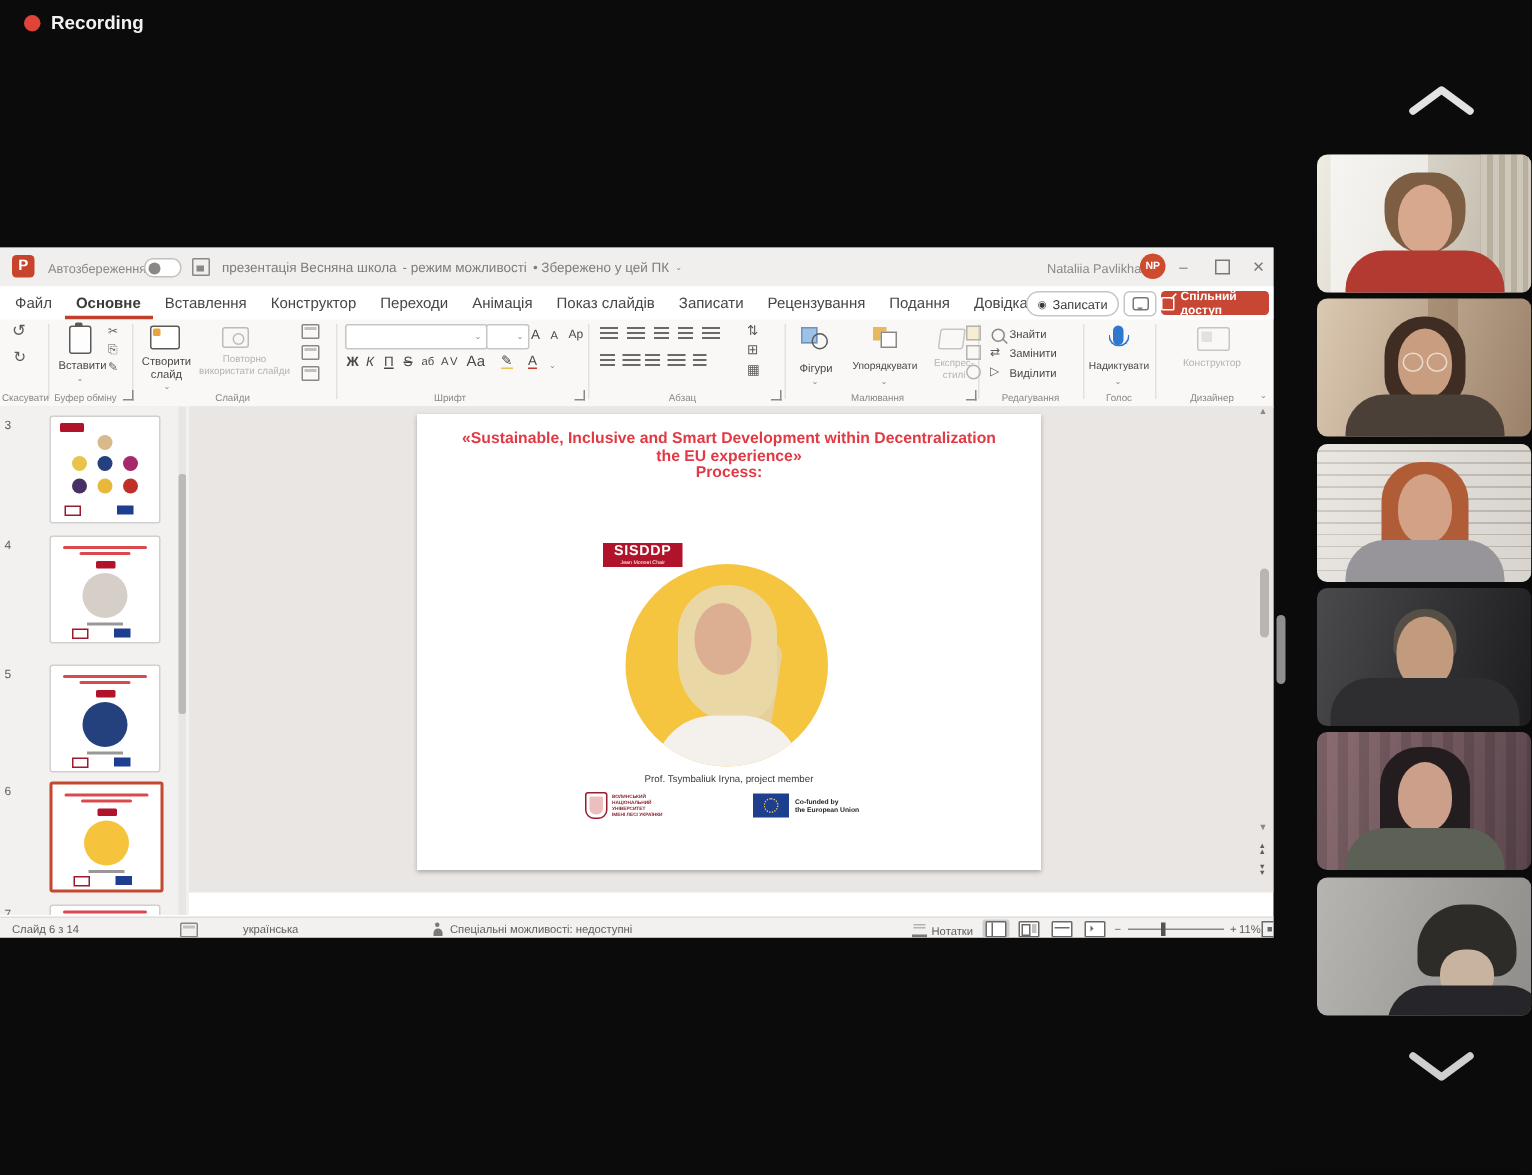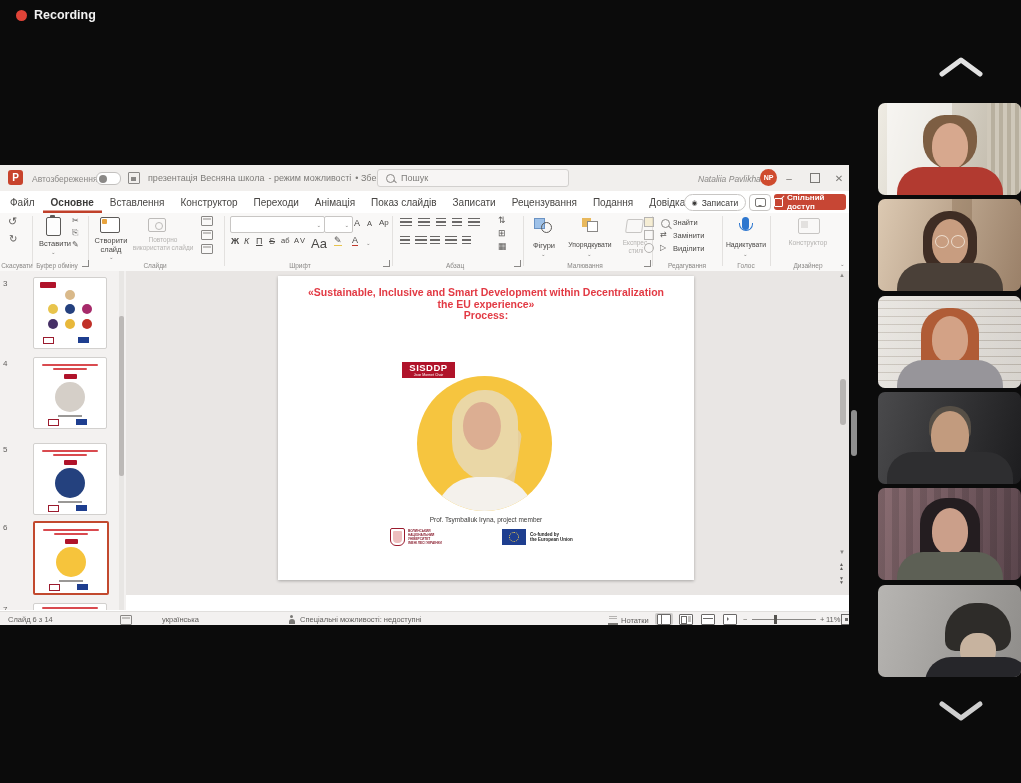--- a/index.html
+++ b/index.html
@@ -21,21 +21,21 @@
   .autosave{position:absolute;left:32px;top:9px;font-size:8.5px;color:#8a8886;}
   .toggle{position:absolute;left:96px;top:7px;width:23px;height:11px;border-radius:6px;background:#fff;border:1px solid #c3c1bf;}
   .toggle-knob{position:absolute;left:2px;top:1.5px;width:8px;height:8px;border-radius:50%;background:#8a8886;}
   .ic-save{position:absolute;left:128px;top:7px;width:10px;height:10px;border:1.2px solid #8a8886;border-radius:1px;}
   .ic-save::after{content:"";position:absolute;left:2px;top:4px;width:5px;height:4px;background:#8a8886;}
   .doc-title{position:absolute;left:148px;top:8px;font-size:9px;color:#7e7c79;white-space:nowrap;display:flex;gap:4px;align-items:center;}
   .searchbox{position:absolute;left:377px;top:4px;width:182px;height:16px;background:#f7f5f4;border:1px solid #d2d0ce;
              border-radius:3px;display:flex;align-items:center;gap:6px;padding-left:8px;font-size:9px;color:#7e7c79;}
   .ic-mag{width:7px;height:7px;border:1.2px solid #8a8886;border-radius:50%;position:relative;flex:0 0 auto;}
   .ic-mag::after{content:"";position:absolute;width:4px;height:1.2px;background:#8a8886;transform:rotate(45deg);right:-3px;bottom:-1px;}
-  .user-name{position:absolute;left:698px;top:9px;font-size:8.5px;color:#8a8886;font-style:italic;}
+  .user-name{position:absolute;left:698px;top:9px;font-size:8.5px;color:#8a8886;}
   .avatar{position:absolute;left:760px;top:4px;width:17px;height:17px;border-radius:50%;background:#cf4b2e;
           color:#fff;font-size:7px;font-weight:bold;display:flex;align-items:center;justify-content:center;}
   .winbtn{position:absolute;top:0;width:20px;height:26px;display:flex;align-items:center;justify-content:center;
           font-size:10px;color:#7a7875;}
   .ic-restore{width:8px;height:8px;border:1px solid #7a7875;position:relative;background:#f1efed;}
   .ic-restore::before{content:"";position:absolute;left:2px;top:-3px;width:8px;height:8px;border:1px solid #7a7875;z-index:-1;}
   
   .tabrow{position:absolute;left:0;top:26px;width:100%;height:22px;background:#fff;display:flex;align-items:stretch;
           font-size:10px;color:#484644;padding-left:2px;}
   .tab{padding:0 8px;display:flex;align-items:center;white-space:nowrap;}
@@ -211,24 +211,20 @@
       <div class="toggle">
           <div class="toggle-knob"></div>
         </div>
       <div class="ic-save"></div>
       <div class="doc-title">
         <span>презентація Весняна школа</span>
         <span>- режим можливості</span>
         <span>• Збережено у цей ПК</span>
         <span class="caret">⌄</span>
       </div>
-      <div class="searchbox">
-        <span class="ic-mag"></span>
-        <span>Пошук</span>
-      </div>
       <span class="user-name">Nataliia Pavlikha</span>
       <div class="avatar">NP</div>
       <div class="winbtn" style="left:779px;">–</div>
       <div class="winbtn" style="left:805px;">
           <span class="ic-restore"></span>
         </div>
       <div class="winbtn" style="left:829px;">✕</div>
     </div>
 
     <div class="tabrow">
@@ -299,21 +295,21 @@
         </div>
       <span class="fbtn" style="left:354px;top:6px;">А</span>
       <span class="fbtn" style="left:367px;top:7px;font-size:7.5px;">А</span>
       <span class="fbtn" style="left:379px;top:6px;font-size:8px;">Аp</span>
       <span class="fbtn" style="left:231px;top:24px;font-weight:bold;">Ж</span>
       <span class="fbtn" style="left:244px;top:24px;font-style:italic;">К</span>
       <span class="fbtn" style="left:256px;top:24px;text-decoration:underline;">П</span>
       <span class="fbtn" style="left:269px;top:24px;text-decoration:line-through;">S</span>
       <span class="fbtn" style="left:281px;top:24px;font-size:7.5px;">аб</span>
       <span class="fbtn" style="left:294px;top:24px;font-size:7.5px;letter-spacing:1px;">АV</span>
-      <span class="fbtn" style="left:311px;top:24px;font-size:13px;">Аа</span>
+      <span class="fbtn" style="left:311px;top:24px;font-size:10px;">Аа</span>
       <span class="fbtn ubar" style="left:334px;top:23px;border-color:#e8c44c;">✎</span>
       <span class="fbtn ubar" style="left:352px;top:23px;border-color:#c0392b;">А</span>
       <span class="caret" style="position:absolute;left:366px;top:27px;">⌄</span>
       <span class="glabel" style="left:270px;width:60px;">Шрифт</span>
       <div class="launcher" style="left:383px;bottom:4px;"></div>
 
       <div class="ic-list" style="left:400px;top:5px;"></div>
       <div class="ic-list" style="left:418px;top:5px;"></div>
       <div class="ic-list" style="left:436px;top:5px;width:10px;"></div>
       <div class="ic-list" style="left:452px;top:5px;width:10px;"></div>

